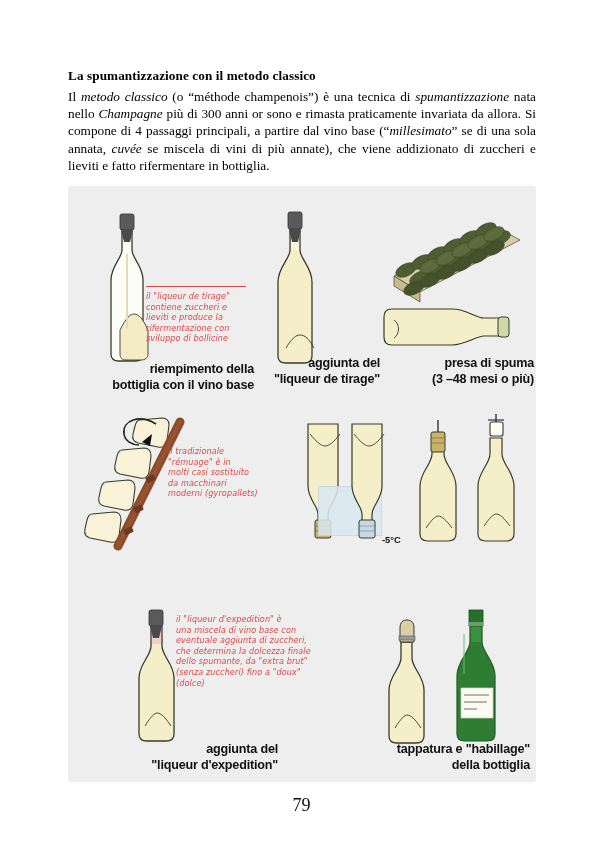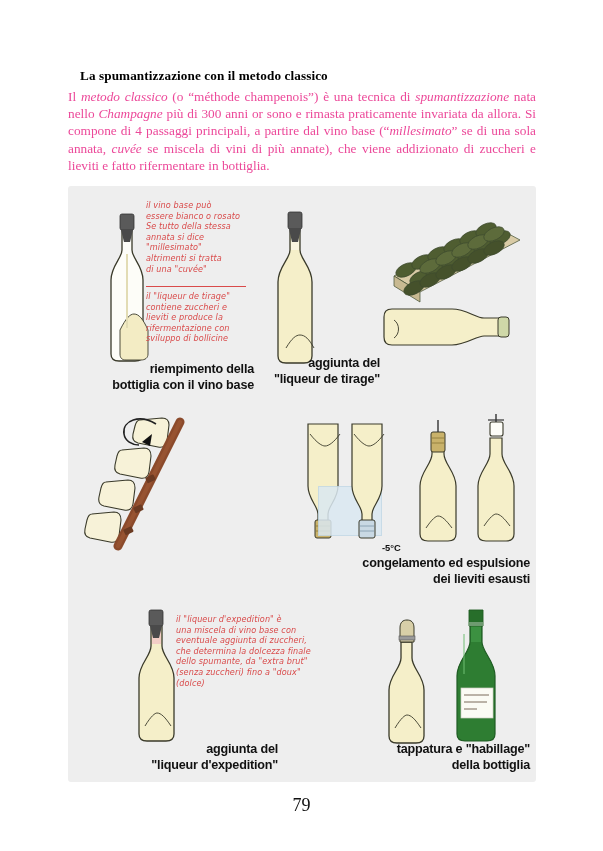--- a/index.html
+++ b/index.html
@@ -6,25 +6,25 @@
   body{
     width:603px;height:851px;background:#ffffff;
     font-family:"Liberation Serif",serif;position:relative;overflow:hidden;
   }
   .page{position:absolute;inset:0;}
 
   
   .heading{
     position:absolute;left:68px;top:68px;width:470px;
     font-family:"Liberation Serif",serif;font-weight:bold;font-size:13.2px;
-    color:#000;letter-spacing:.1px;margin-left:12px;
+    color:#000;letter-spacing:.1px;
   }
   .para{
     position:absolute;left:68px;top:88px;width:468px;
-    font-size:13.3px;line-height:17.2px;color:#ec4899;text-align:justify;
+    font-size:13.3px;line-height:17.2px;color:#000000;text-align:justify;
   }
   .para i{font-style:italic;}
 
   
   .panel{
     position:absolute;left:68px;top:186px;width:468px;height:596px;
     background:#eeeeee;border-radius:3px;
   }
 
   .cap{
@@ -72,27 +72,20 @@
     <div class="bottle" style="left:28px;top:24px;">
       <svg width="62" height="152" viewBox="0 0 62 152">
         <path d="M26 16 h10 v24 c0 8 11 16 11 30 v74 c0 5 -3 7 -8 7 h-16 c-5 0 -8 -2 -8 -7 v-74 c0 -14 11 -22 11 -30 z" fill="#fdfdf8" stroke="#3a3a2a" stroke-width="1.3"></path>
         <path d="M24 120 c6 -12 10 -16 14 -16 c5 0 9 5 14 16 v24 c0 4 -3 6 -7 6 h-15 c-4 0 -6 -2 -6 -6 z" fill="#f3ecc4" stroke="#3a3a2a" stroke-width=".9"></path>
         <rect x="24" y="4" width="14" height="16" rx="2" fill="#5a5a5a" stroke="#333" stroke-width=".8"></rect>
         <path d="M25 20 h12 l-3 12 h-6 z" fill="#4a4a4a"></path>
         <line x1="31" y1="44" x2="31" y2="118" stroke="#e2dcb4" stroke-width="2"></line>
       </svg>
     </div>
 
-    <div class="note" style="left:78px;top:14px;width:104px;white-space:pre-line;">il vino base può
-essere bianco o rosato
-Se tutto della stessa
-annata si dice
-"millesimato"
-altrimenti si tratta
-di una "cuvée"</div>
     <div class="note-rule" style="left:78px;top:100px;width:100px;"></div>
     <div class="note" style="left:78px;top:105px;width:106px;white-space:pre-line;">il "liqueur de tirage"
 contiene zuccheri e
 lieviti e produce la
 rifermentazione con
 sviluppo di bollicine</div>
 
     <div class="bottle" style="left:196px;top:22px;">
       <svg width="62" height="156" viewBox="0 0 62 156">
         <path d="M26 18 h10 v24 c0 9 12 17 12 32 v74 c0 5 -3 7 -8 7 h-18 c-5 0 -8 -2 -8 -7 v-74 c0 -15 12 -23 12 -32 z" fill="#f5efc9" stroke="#3a3a2a" stroke-width="1.3"></path>
@@ -152,20 +145,22 @@
         <path d="M120 14 v18 h-16 c-8 0 -18 9 -32 9 h-60 c-6 0 -8 -3 -8 -8 v-20 c0 -5 2 -8 8 -8 h60 c14 0 24 9 32 9 z" fill="#f5efc9" stroke="#3a3a2a" stroke-width="1.2"></path>
         <rect x="118" y="13" width="11" height="20" rx="3" fill="#cfd8a8" stroke="#3a3a2a" stroke-width="1"></rect>
         <path d="M14 16 c6 4 6 14 0 18" fill="none" stroke="#3a3a2a" stroke-width=".9"></path>
       </svg>
     </div>
 
     <div class="cap" style="left:6px;top:176px;width:180px;white-space:pre-line;">riempimento della
 bottiglia con il vino base</div>
     <div class="cap" style="left:182px;top:170px;width:130px;white-space:pre-line;">aggiunta del
 "liqueur de tirage"</div>
+    <div class="cap" style="left:308px;top:170px;width:158px;white-space:pre-line;">presa di spuma
+(3 –48 mesi o più)</div>
 
     <div class="bottle" style="left:16px;top:228px;">
       <svg width="128" height="140" viewBox="0 0 128 140">
         <g stroke="#3a3a2a" stroke-width="1.1" fill="#f7f2d8">
           <path d="M56 6 l22 -2 c5 0 7 3 7 7 l-2 16 c-1 5 -4 7 -9 6 l-20 -4 c-4 -1 -6 -4 -5 -9 l2 -8 c1 -4 2 -6 5 -6 z"></path>
           <path d="M38 36 l22 -2 c5 0 7 3 7 8 l-2 16 c-1 5 -4 7 -9 6 l-20 -4 c-4 -1 -6 -4 -5 -9 l2 -9 c1 -4 2 -6 5 -6 z"></path>
           <path d="M22 68 l22 -2 c5 0 7 3 7 8 l-2 16 c-1 5 -4 7 -9 6 l-20 -4 c-4 -1 -6 -4 -5 -9 l2 -9 c1 -4 2 -6 5 -6 z"></path>
           <path d="M8 100 l22 -2 c5 0 7 3 7 8 l-2 16 c-1 5 -4 7 -9 6 l-20 -4 c-4 -1 -6 -4 -5 -9 l2 -9 c1 -4 2 -6 5 -6 z"></path>
         </g>
         <path d="M96 8 L34 132" stroke="#8b4a2b" stroke-width="9" stroke-linecap="round"></path>
@@ -173,20 +168,25 @@
         <g fill="#6b3a22">
           <rect x="62" y="62" width="9" height="6" rx="1" transform="rotate(-26 66 65)"></rect>
           <rect x="50" y="92" width="9" height="6" rx="1" transform="rotate(-26 54 95)"></rect>
           <rect x="40" y="114" width="9" height="6" rx="1" transform="rotate(-26 44 117)"></rect>
         </g>
         <path d="M72 10 c-16 -10 -34 -4 -32 10 c1 7 8 11 15 11" fill="none" stroke="#222" stroke-width="1.6"></path>
         <path d="M58 28 l10 -8 l-2 12 z" fill="#111"></path>
       </svg>
     </div>
 
+    <div class="note" style="left:100px;top:260px;width:112px;white-space:pre-line;">il tradizionale
+"rémuage" è in
+molti casi sostituito
+da macchinari
+moderni (gyropallets)</div>
 
     <div class="bottle" style="left:228px;top:238px;">
       <svg width="58" height="120" viewBox="0 0 58 120">
         <path d="M12 0 v62 c0 13 10 20 10 28 v14 h10 v-14 c0 -8 10 -15 10 -28 v-62 z" fill="#f5efc9" stroke="#3a3a2a" stroke-width="1.2"></path>
         <path d="M14 10 c7 9 12 12 15 12 c4 0 9 -4 15 -12" fill="none" stroke="#3a3a2a" stroke-width=".9"></path>
         <rect x="19" y="96" width="16" height="18" rx="2" fill="#c9b26a" stroke="#3a3a2a" stroke-width="1"></rect>
         <line x1="20" y1="102" x2="34" y2="102" stroke="#8a7636" stroke-width=".8"></line>
         <line x1="20" y1="107" x2="34" y2="107" stroke="#8a7636" stroke-width=".8"></line>
       </svg>
     </div>
@@ -196,21 +196,21 @@
     <div class="bottle" style="left:272px;top:238px;">
       <svg width="58" height="120" viewBox="0 0 58 120">
         <path d="M12 0 v62 c0 13 10 20 10 28 v14 h10 v-14 c0 -8 10 -15 10 -28 v-62 z" fill="#f5efc9" stroke="#3a3a2a" stroke-width="1.2"></path>
         <path d="M14 10 c7 9 12 12 15 12 c4 0 9 -4 15 -12" fill="none" stroke="#3a3a2a" stroke-width=".9"></path>
         <rect x="19" y="96" width="16" height="18" rx="2" fill="#c9d9e4" stroke="#3a3a2a" stroke-width="1"></rect>
         <line x1="20" y1="102" x2="34" y2="102" stroke="#7d98a8" stroke-width=".8"></line>
         <line x1="20" y1="107" x2="34" y2="107" stroke="#7d98a8" stroke-width=".8"></line>
       </svg>
     </div>
 
-    <div class="temp" style="left:314px;top:356px;">-5°C</div>
+    <div class="temp" style="left:314px;top:348px;">-5°C</div>
 
     <div class="bottle" style="left:340px;top:232px;">
       <svg width="62" height="126" viewBox="0 0 62 126">
         <path d="M24 18 h12 v18 c0 10 12 18 12 32 v48 c0 5 -3 7 -8 7 h-20 c-5 0 -8 -2 -8 -7 v-48 c0 -14 12 -22 12 -32 z" fill="#f5efc9" stroke="#3a3a2a" stroke-width="1.2"></path>
         <path d="M18 110 c6 -9 10 -12 12 -12 c4 0 8 4 14 12" fill="none" stroke="#3a3a2a" stroke-width=".9"></path>
         <rect x="23" y="14" width="14" height="20" rx="2" fill="#c9b26a" stroke="#3a3a2a" stroke-width="1"></rect>
         <line x1="24" y1="20" x2="36" y2="20" stroke="#8a7636" stroke-width=".8"></line>
         <line x1="24" y1="25" x2="36" y2="25" stroke="#8a7636" stroke-width=".8"></line>
         <line x1="30" y1="2" x2="30" y2="14" stroke="#333" stroke-width="1.4"></line>
       </svg>
@@ -219,22 +219,20 @@
     <div class="bottle" style="left:398px;top:228px;">
       <svg width="62" height="130" viewBox="0 0 62 130">
         <path d="M24 24 h12 v16 c0 10 12 18 12 32 v48 c0 5 -3 7 -8 7 h-20 c-5 0 -8 -2 -8 -7 v-48 c0 -14 12 -22 12 -32 z" fill="#f5efc9" stroke="#3a3a2a" stroke-width="1.2"></path>
         <path d="M18 112 c6 -9 10 -12 12 -12 c4 0 8 4 14 12" fill="none" stroke="#3a3a2a" stroke-width=".9"></path>
         <rect x="24" y="8" width="13" height="14" rx="2" fill="#fdfdf8" stroke="#3a3a2a" stroke-width="1.1"></rect>
         <line x1="30" y1="0" x2="30" y2="8" stroke="#333" stroke-width="1.4"></line>
         <path d="M22 6 l16 0" stroke="#333" stroke-width="1.2"></path>
       </svg>
     </div>
 
-    <div class="cap" style="left:212px;top:370px;width:250px;white-space:pre-line;">congelamento ed espulsione
-dei lieviti esausti</div>
 
     <div class="bottle" style="left:58px;top:418px;">
       <svg width="62" height="140" viewBox="0 0 62 140">
         <path d="M25 22 h11 v20 c0 10 12 18 12 32 v56 c0 5 -3 7 -8 7 h-19 c-5 0 -8 -2 -8 -7 v-56 c0 -14 12 -22 12 -32 z" fill="#f5efc9" stroke="#3a3a2a" stroke-width="1.3"></path>
         <path d="M19 122 c6 -10 10 -13 12 -13 c4 0 8 4 14 13" fill="none" stroke="#3a3a2a" stroke-width=".9"></path>
         <path d="M26 24 h9 v16 h-9 z" fill="#f2c6c6" opacity=".8"></path>
         <rect x="23" y="6" width="14" height="16" rx="2" fill="#5a5a5a" stroke="#333" stroke-width=".8"></rect>
         <path d="M24 22 h12 l-3 12 h-6 z" fill="#4a4a4a"></path>
       </svg>
     </div>

